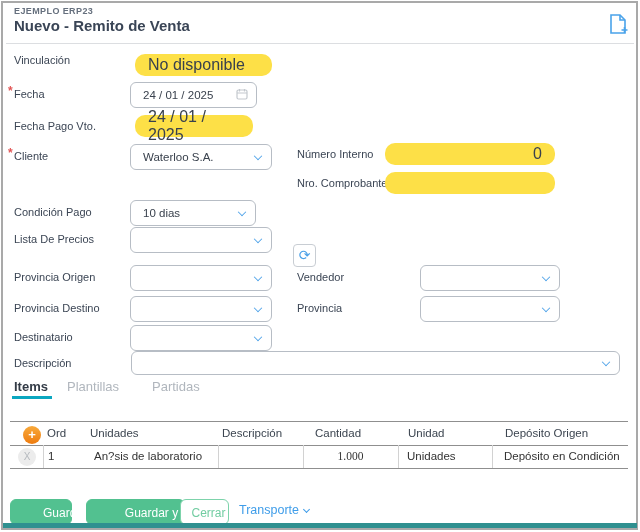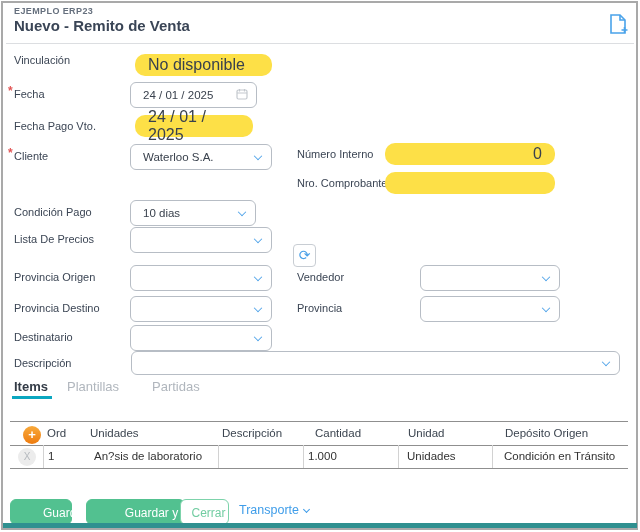--- a/index.html
+++ b/index.html
@@ -36,21 +36,21 @@
           font-size:14px; line-height:21px; text-align:center; cursor:pointer; }
 
   .tab { position:absolute; top:379px; font-size:13px; color:#b0b6bd; cursor:pointer; }
   .tab.active { color:#333b46; font-weight:700; }
   .tab-underline { position:absolute; left:12px; top:396px; width:40px; height:3px; background:#0ba7c0; }
 
   .hline { position:absolute; left:10px; width:618px; height:1px; background:#8f8f8f; }
   .vsep  { position:absolute; width:1px; height:23px; top:445px; background:#d2d2d2; }
   .th { position:absolute; top:421px; height:24px; line-height:24px; font-size:11.5px; color:#3c4550; }
   .td { position:absolute; top:445px; height:23px; line-height:23px; font-size:11.5px; color:#333; }
-  .td.qty { text-align:left; }
+  .td.qty { text-align:center;font-family:Liberation Serif, serif; }
 
   .circle-btn { position:absolute; border-radius:50%; text-align:center; }
   .add-btn { left:23px; top:426px; width:18px; height:18px; background:linear-gradient(180deg,#f8a93a,#ee7c10);
              color:#fff; font-size:13px; font-weight:700; line-height:17px; cursor:pointer; }
   .del-btn { left:18px; top:448px; width:18px; height:18px; background:#ececec;
              color:#b5b9be; font-size:10px; line-height:18px; cursor:pointer; }
 
   .btn { position:absolute; top:499px; height:26px; line-height:26px; border-radius:6px;
          font-size:12px; text-align:center; cursor:pointer; }
   .btn-green { background:#52c190; color:#fff; border:1px solid #52c190;padding-left:32px; }
@@ -184,21 +184,21 @@
 <div class="hline" style="top:445px"></div>
 
 <div class="circle-btn del-btn">
   <span>X</span>
 </div>
 <div class="td" style="left:48px">1</div>
 <div class="td" style="left:94px">An?sis de laboratorio</div>
 <div class="td" style="left:224px"></div>
 <div class="td qty" style="left:308px;width:85px">1.000</div>
 <div class="td" style="left:407px">Unidades</div>
-<div class="td" style="left:504px">Condición en Tránsito</div>
+<div class="td" style="left:504px">Depósito en Condición</div>
 <div class="vsep" style="left:43px"></div>
 <div class="vsep" style="left:218px"></div>
 <div class="vsep" style="left:303px"></div>
 <div class="vsep" style="left:398px"></div>
 <div class="vsep" style="left:492px"></div>
 <div class="hline" style="top:468px"></div>
 
 <div class="btn btn-green" style="left:10px;width:62px">Guardar</div>
 <div class="btn btn-green" style="left:86px;width:99px">Guardar y nuevo</div>
 <div class="btn btn-outline" style="left:180px;width:49px">Cerrar</div>

